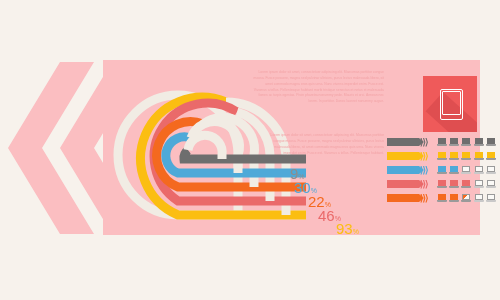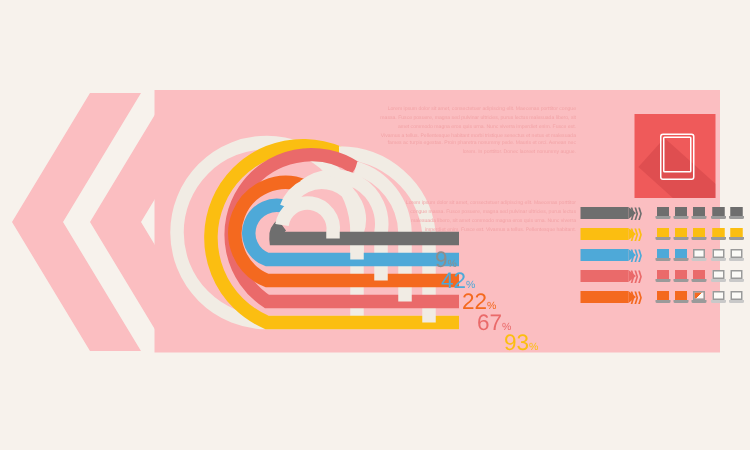--- a/index.html
+++ b/index.html
@@ -133,27 +133,27 @@
 
       <path d="M246 104 H124 A10 10 0 0 1 128 95" stroke="#6e6e6e" stroke-width="9"></path>
       <path d="M128 95 A10 10 0 0 1 162 100 L162 104" stroke="#f1ece4" stroke-width="9"></path>
     </g>
   </svg>
 
   <div class="pct" style="left:290px;top:166px;color:#8d8d8d;">
     <span class="num">9</span><span class="sgn">%</span>
   </div>
   <div class="pct" style="left:294px;top:180px;color:#4ea9d8;">
-    <span class="num">42</span><span class="sgn">%</span>
+    <span class="num">30</span><span class="sgn">%</span>
   </div>
   <div class="pct" style="left:308px;top:194px;color:#f4691f;">
     <span class="num">22</span><span class="sgn">%</span>
   </div>
   <div class="pct" style="left:318px;top:208px;color:#ea6a6a;">
-    <span class="num">67</span><span class="sgn">%</span>
+    <span class="num">46</span><span class="sgn">%</span>
   </div>
   <div class="pct" style="left:336px;top:221px;color:#fbbe11;">
     <span class="num">93</span><span class="sgn">%</span>
   </div>
 
   <div class="para" id="para-top">Lorem ipsum dolor sit amet, consectetuer adipiscing elit. Maecenas porttitor congue massa. Fusce posuere, magna sed pulvinar ultricies, purus lectus malesuada libero, sit amet commodo magna eros quis urna. Nunc viverra imperdiet enim. Fusce est. Vivamus a tellus. Pellentesque habitant morbi tristique senectus et netus et malesuada fames ac turpis egestas. Proin pharetra nonummy pede. Mauris et orci. Aenean nec lorem. In porttitor. Donec laoreet nonummy augue.</div>
   <div class="para" id="para-mid">Lorem ipsum dolor sit amet, consectetuer adipiscing elit. Maecenas porttitor congue massa. Fusce posuere, magna sed pulvinar ultricies, purus lectus malesuada libero, sit amet commodo magna eros quis urna. Nunc viverra imperdiet enim. Fusce est. Vivamus a tellus. Pellentesque habitant.</div>
 
   <div id="card">
     <div class="shadow"></div>

